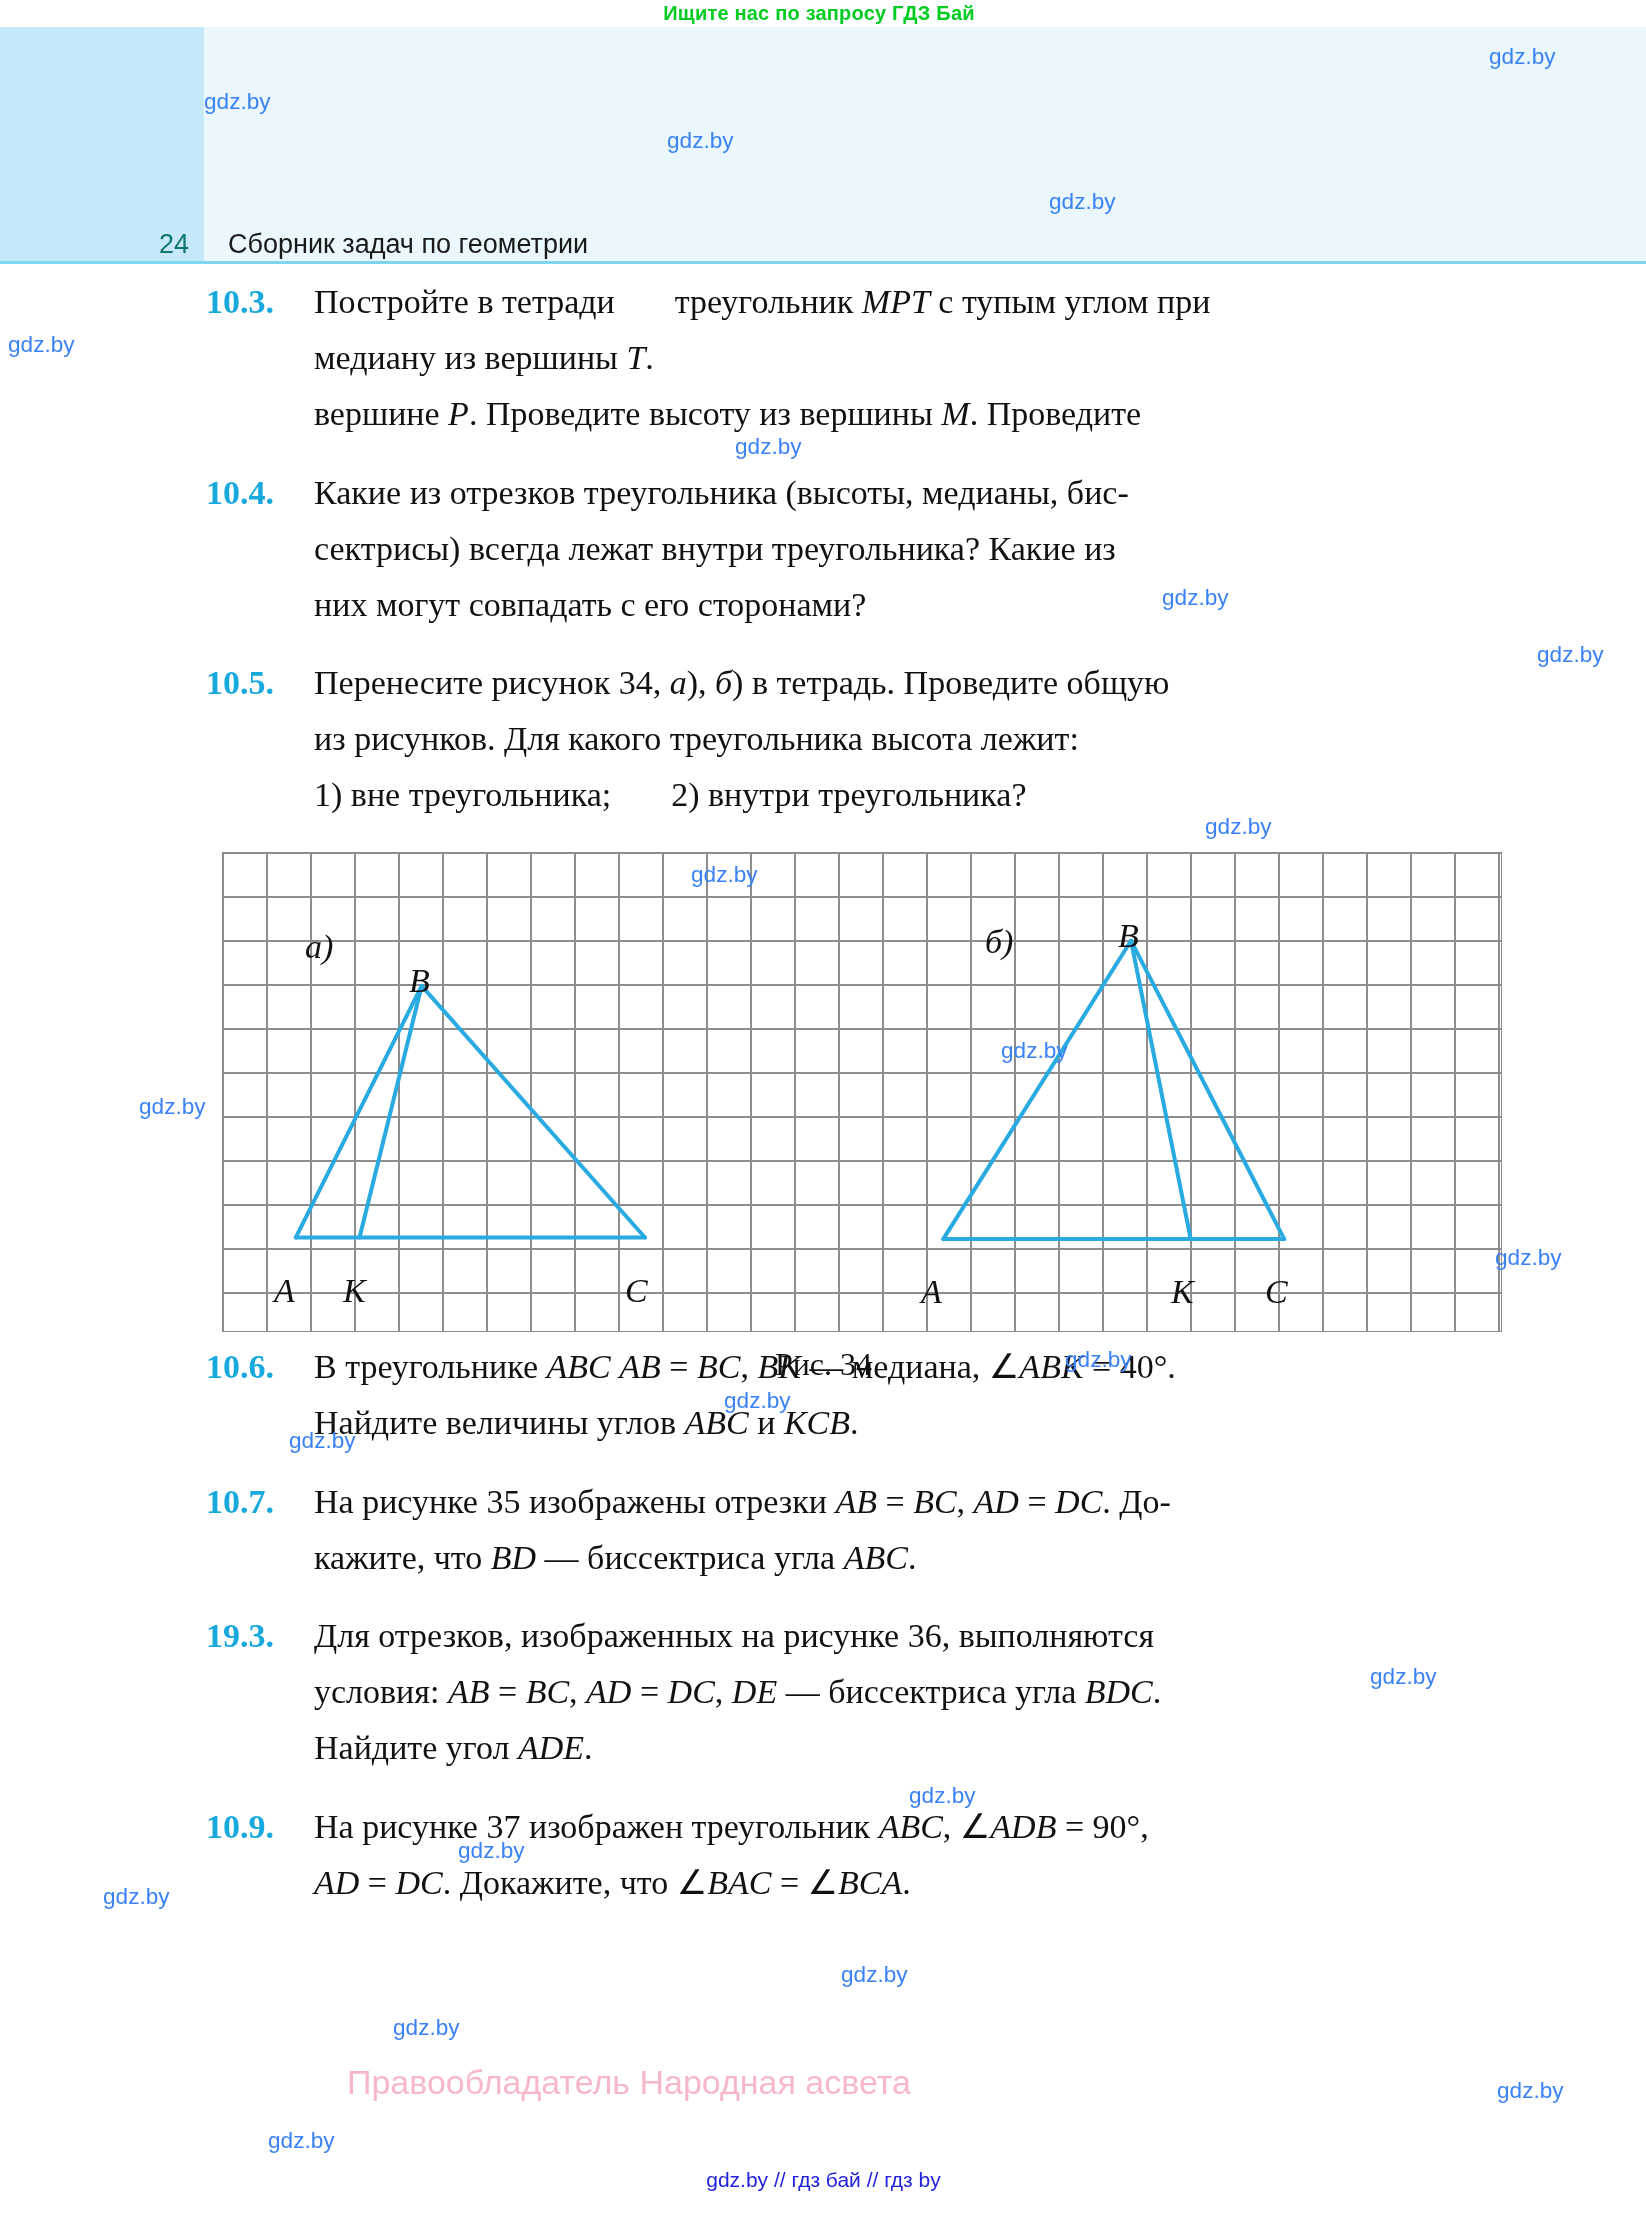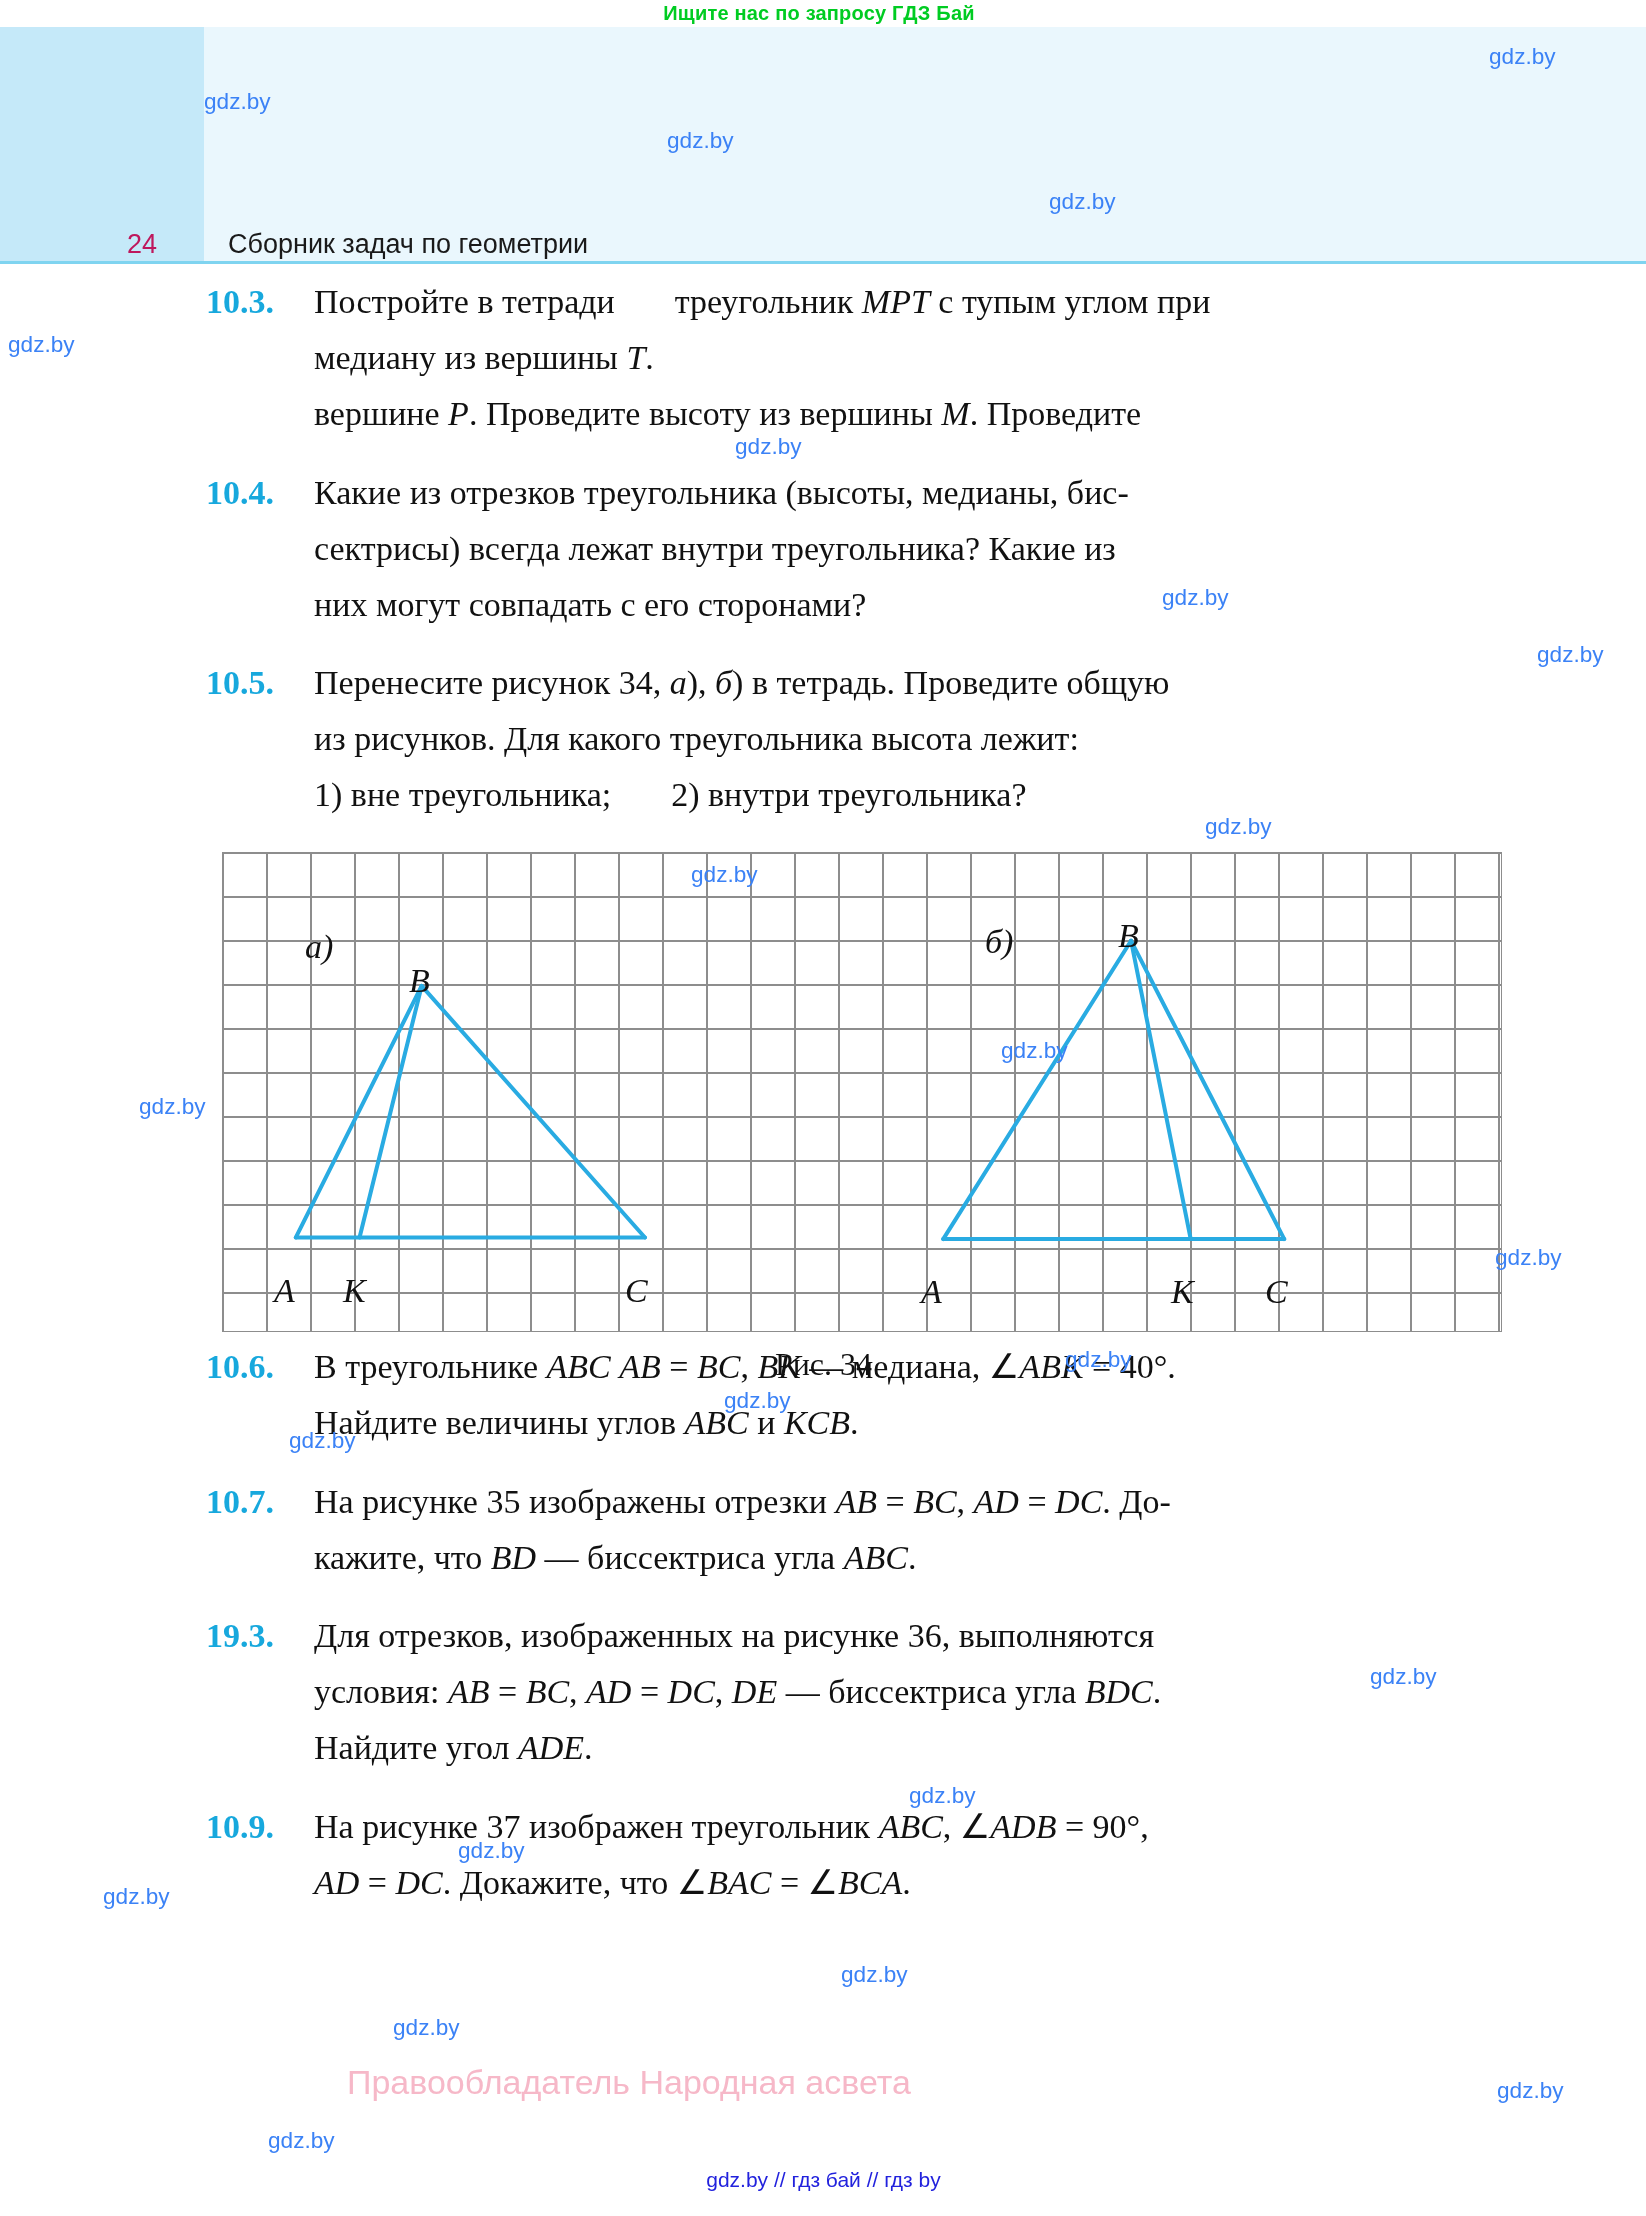--- a/index.html
+++ b/index.html
@@ -42,25 +42,25 @@
   }
   .header-band-left {
     position: absolute;
     left: 0; top: 0;
     width: 204px;
     height: 234px;
     background: #c5e9f9;
   }
   .page-number {
     position: absolute;
-    left: 127px;
+    left: 159px;
     top: 201px;
     font-family: "Liberation Sans", sans-serif;
     font-size: 27px;
-    color: #be185d;
+    color: #0f766e;
     line-height: 32px;
     text-align: right;
   }
   .header-title {
     position: absolute;
     left: 228px;
     top: 201px;
     font-family: Liberation Sans, sans-serif;
     font-size: 27px;
     color: #1a1a1a;

